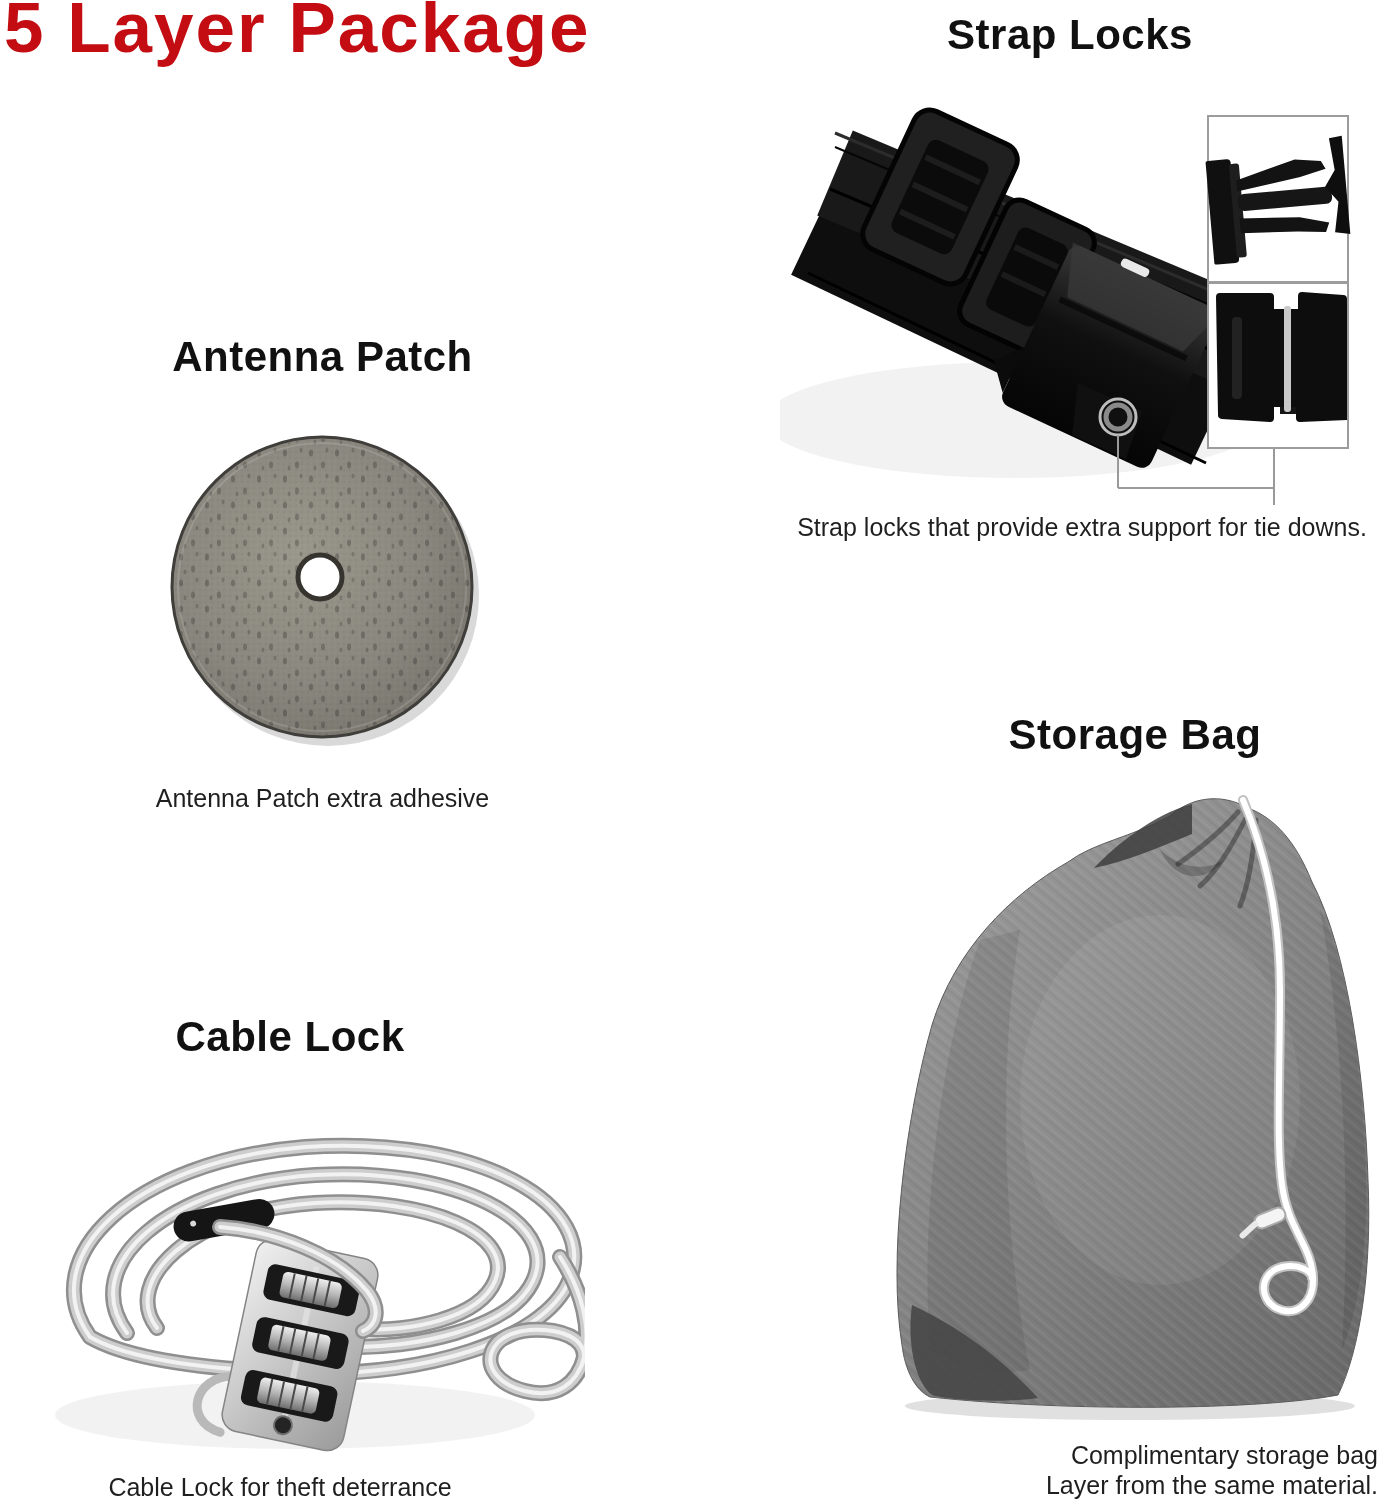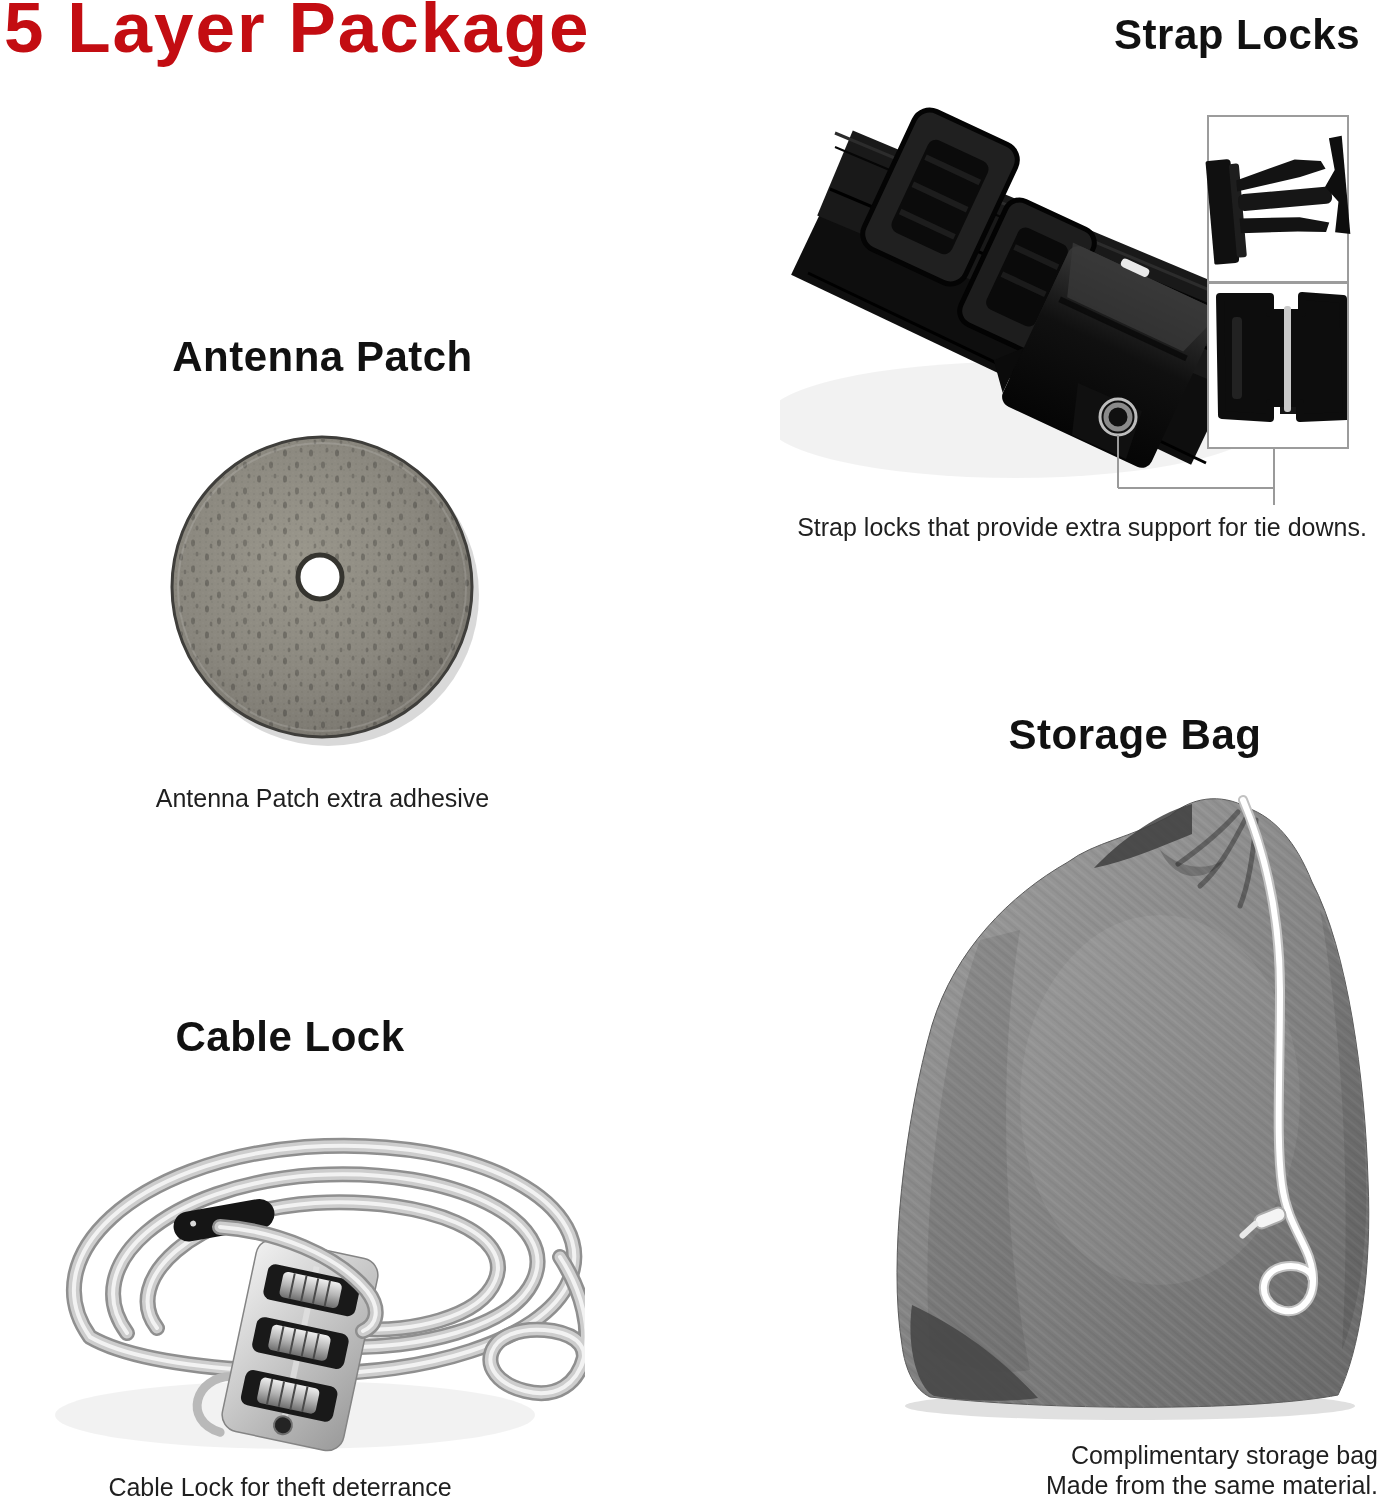--- a/index.html
+++ b/index.html
@@ -25,21 +25,21 @@
   svg *{vector-effect:non-scaling-stroke;}
   .noL{fill:none;stroke-linecap:round;stroke-linejoin:round;}
 </style>
 </head>
 <body>
 
 <div class="canvas">
 
   <div class="abs page-title">5 Layer Package</div>
 
-  <div class="abs sec-heading" style="left:780px;top:14px;width:580px;text-align:right;">Strap Locks</div>
+  <div class="abs sec-heading" style="left:780px;top:14px;width:580px;">Strap Locks</div>
 
   <svg class="abs" style="left:780px;top:85px;" width="614" height="475" viewBox="0 0 614 475" role="img" aria-label="Black luggage strap with plastic buckle and two close-up insets of the buckle halves">
     <defs>
       <linearGradient id="buckleG" x1="0" y1="0" x2="0" y2="1">
         <stop offset="0" stop-color="#383838"></stop>
           <stop offset="0.45" stop-color="#101010"></stop>
           <stop offset="1" stop-color="#050505"></stop>
       </linearGradient>
       <clipPath id="box1c">
           <rect x="429" y="32" width="138" height="164"></rect>
@@ -258,16 +258,16 @@
       <path d="M 383 10 C 402 55 420 120 420 200 C 420 290 416 350 422 395 C 428 440 452 456 453 488 C 454 513 436 528 416 518 C 398 508 400 482 422 477 C 440 473 452 482 452 488" class="noL" stroke="#ffffff" stroke-width="6"></path>
       <g transform="rotate(-22 410 428)">
         <rect x="394" y="421" width="32" height="14" rx="7" fill="#f4f4f4" stroke="#ababab" stroke-width="2"></rect>
         <path d="M 394 428 L 378 434" stroke="#e9e9e9" stroke-width="6" stroke-linecap="round"></path>
       </g>
     </g>
   </svg>
 
   <div class="abs caption left" style="left:978px;top:1440px;width:400px;">
     <div>Complimentary storage bag</div>
-    <div>Made from the same material.</div>
+    <div>Layer from the same material.</div>
   </div>
 
 </div>
 
 </body></html>

